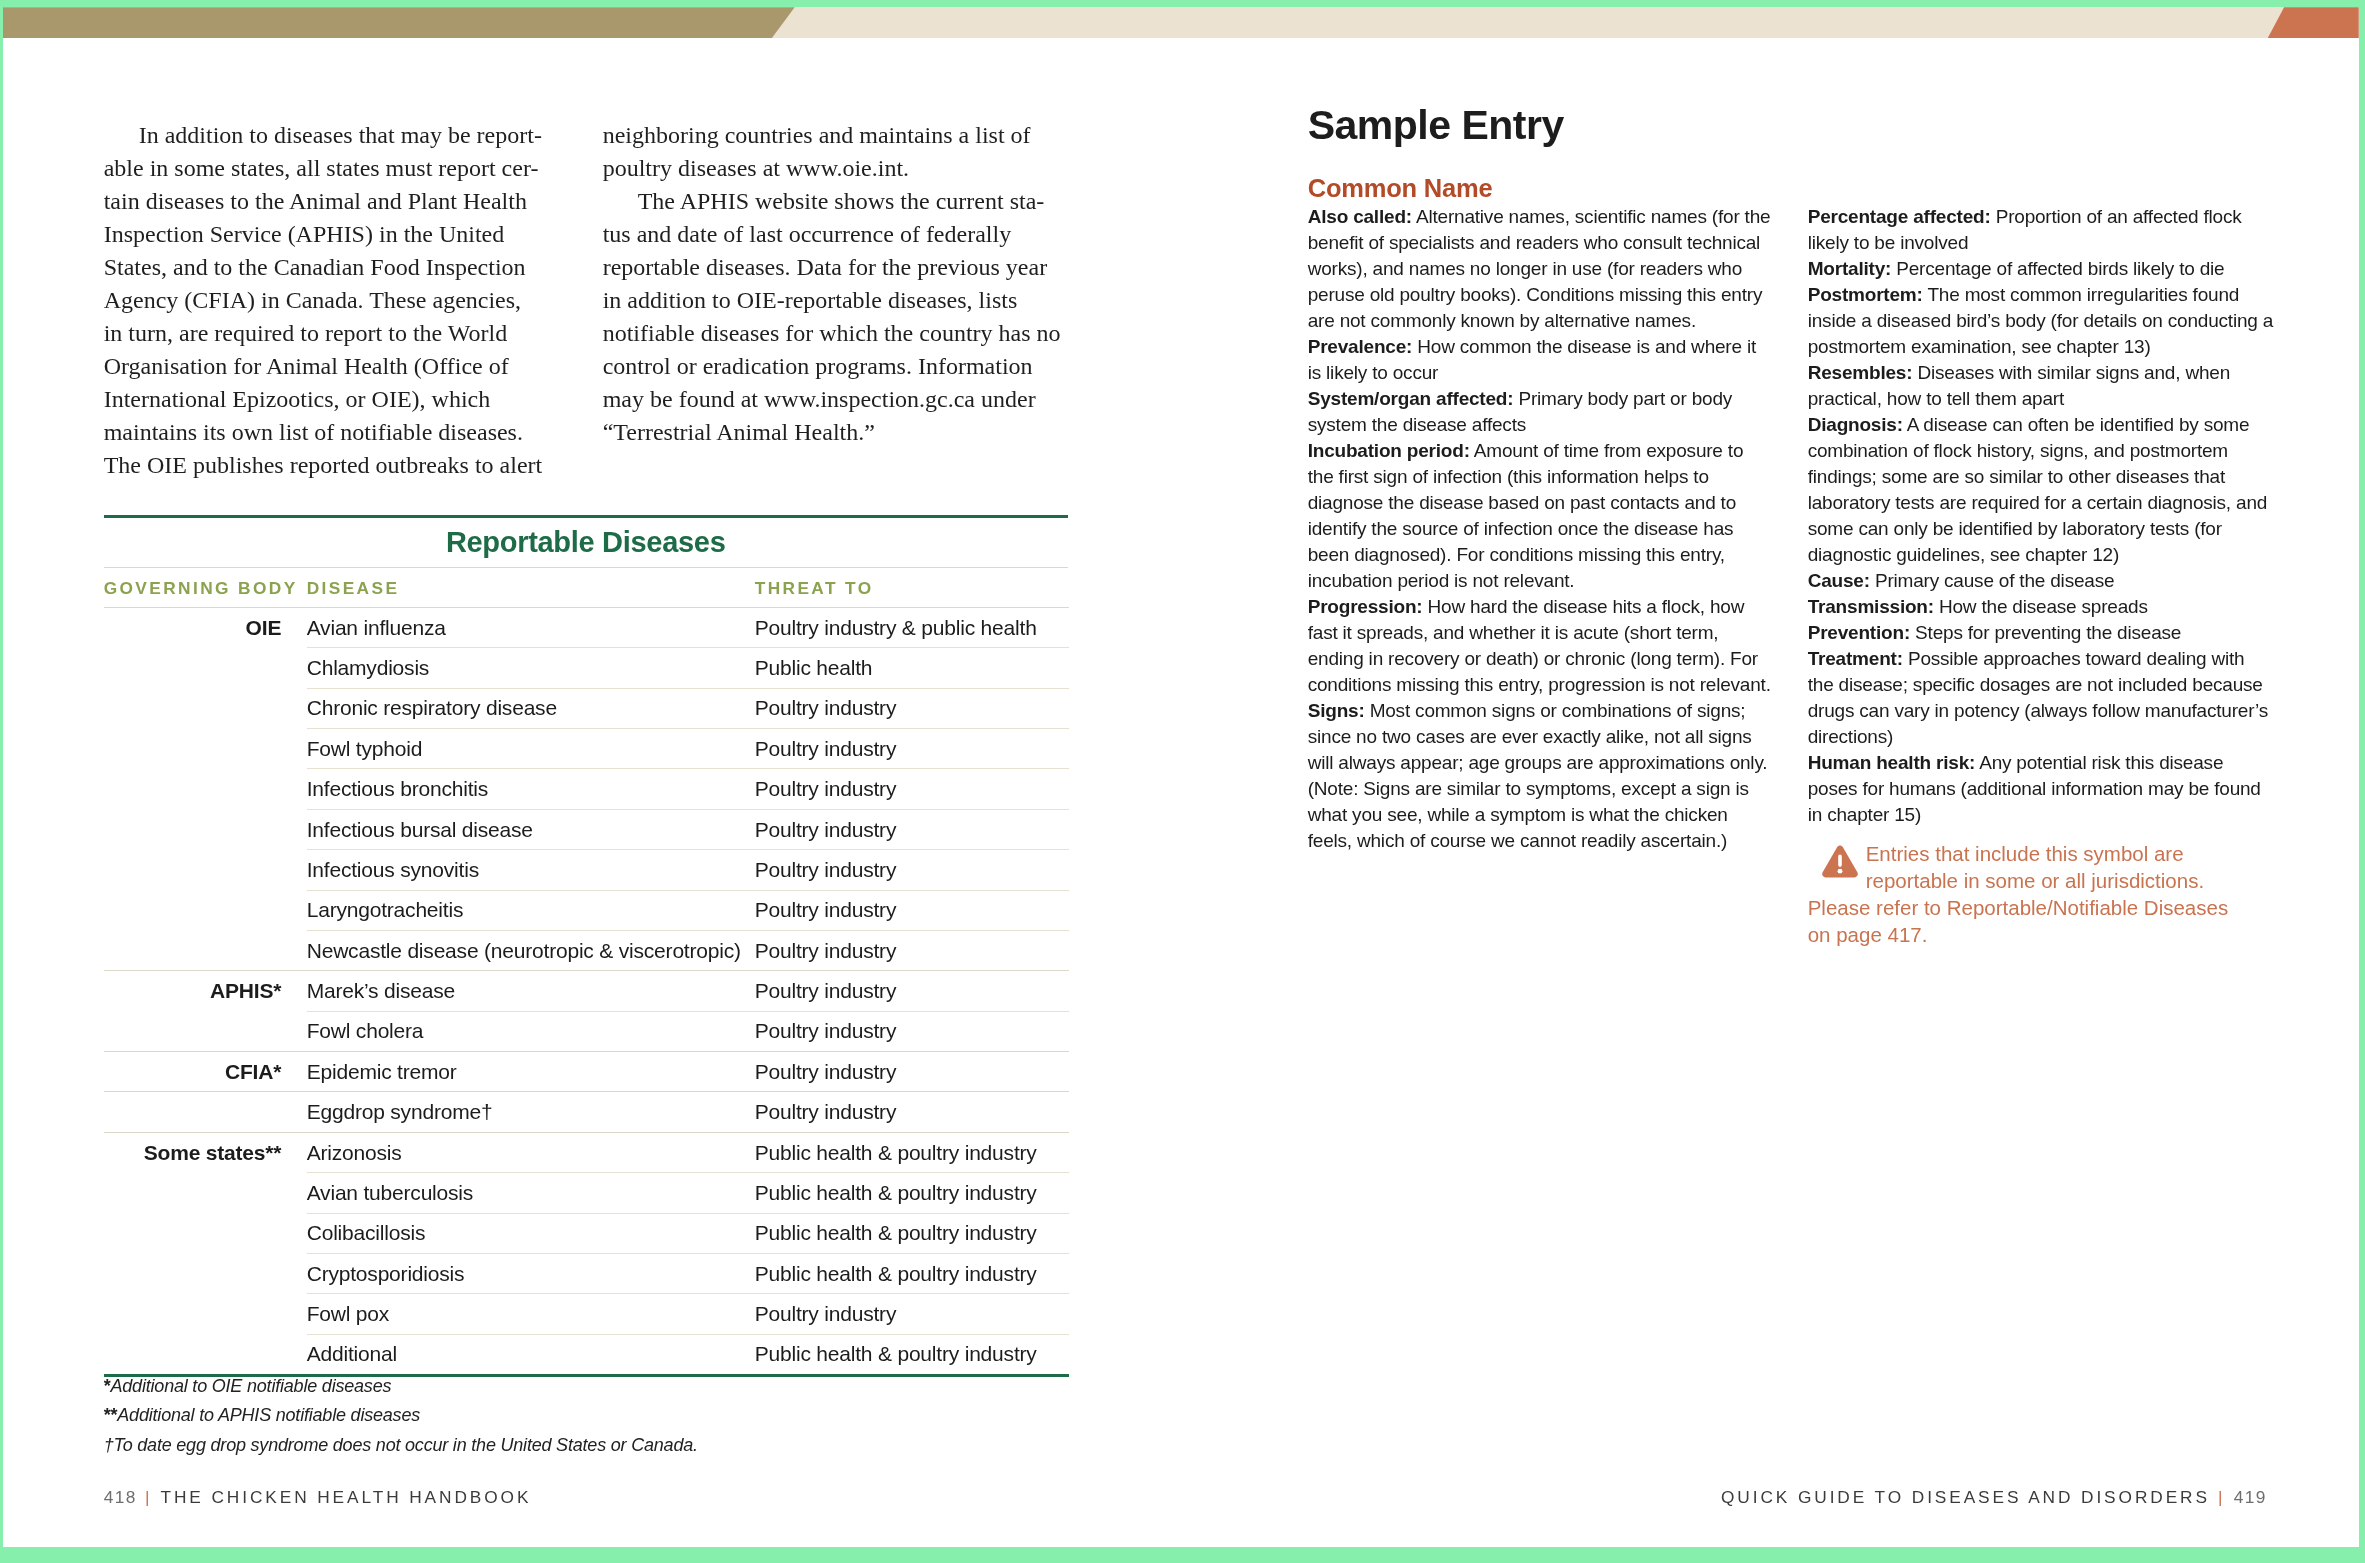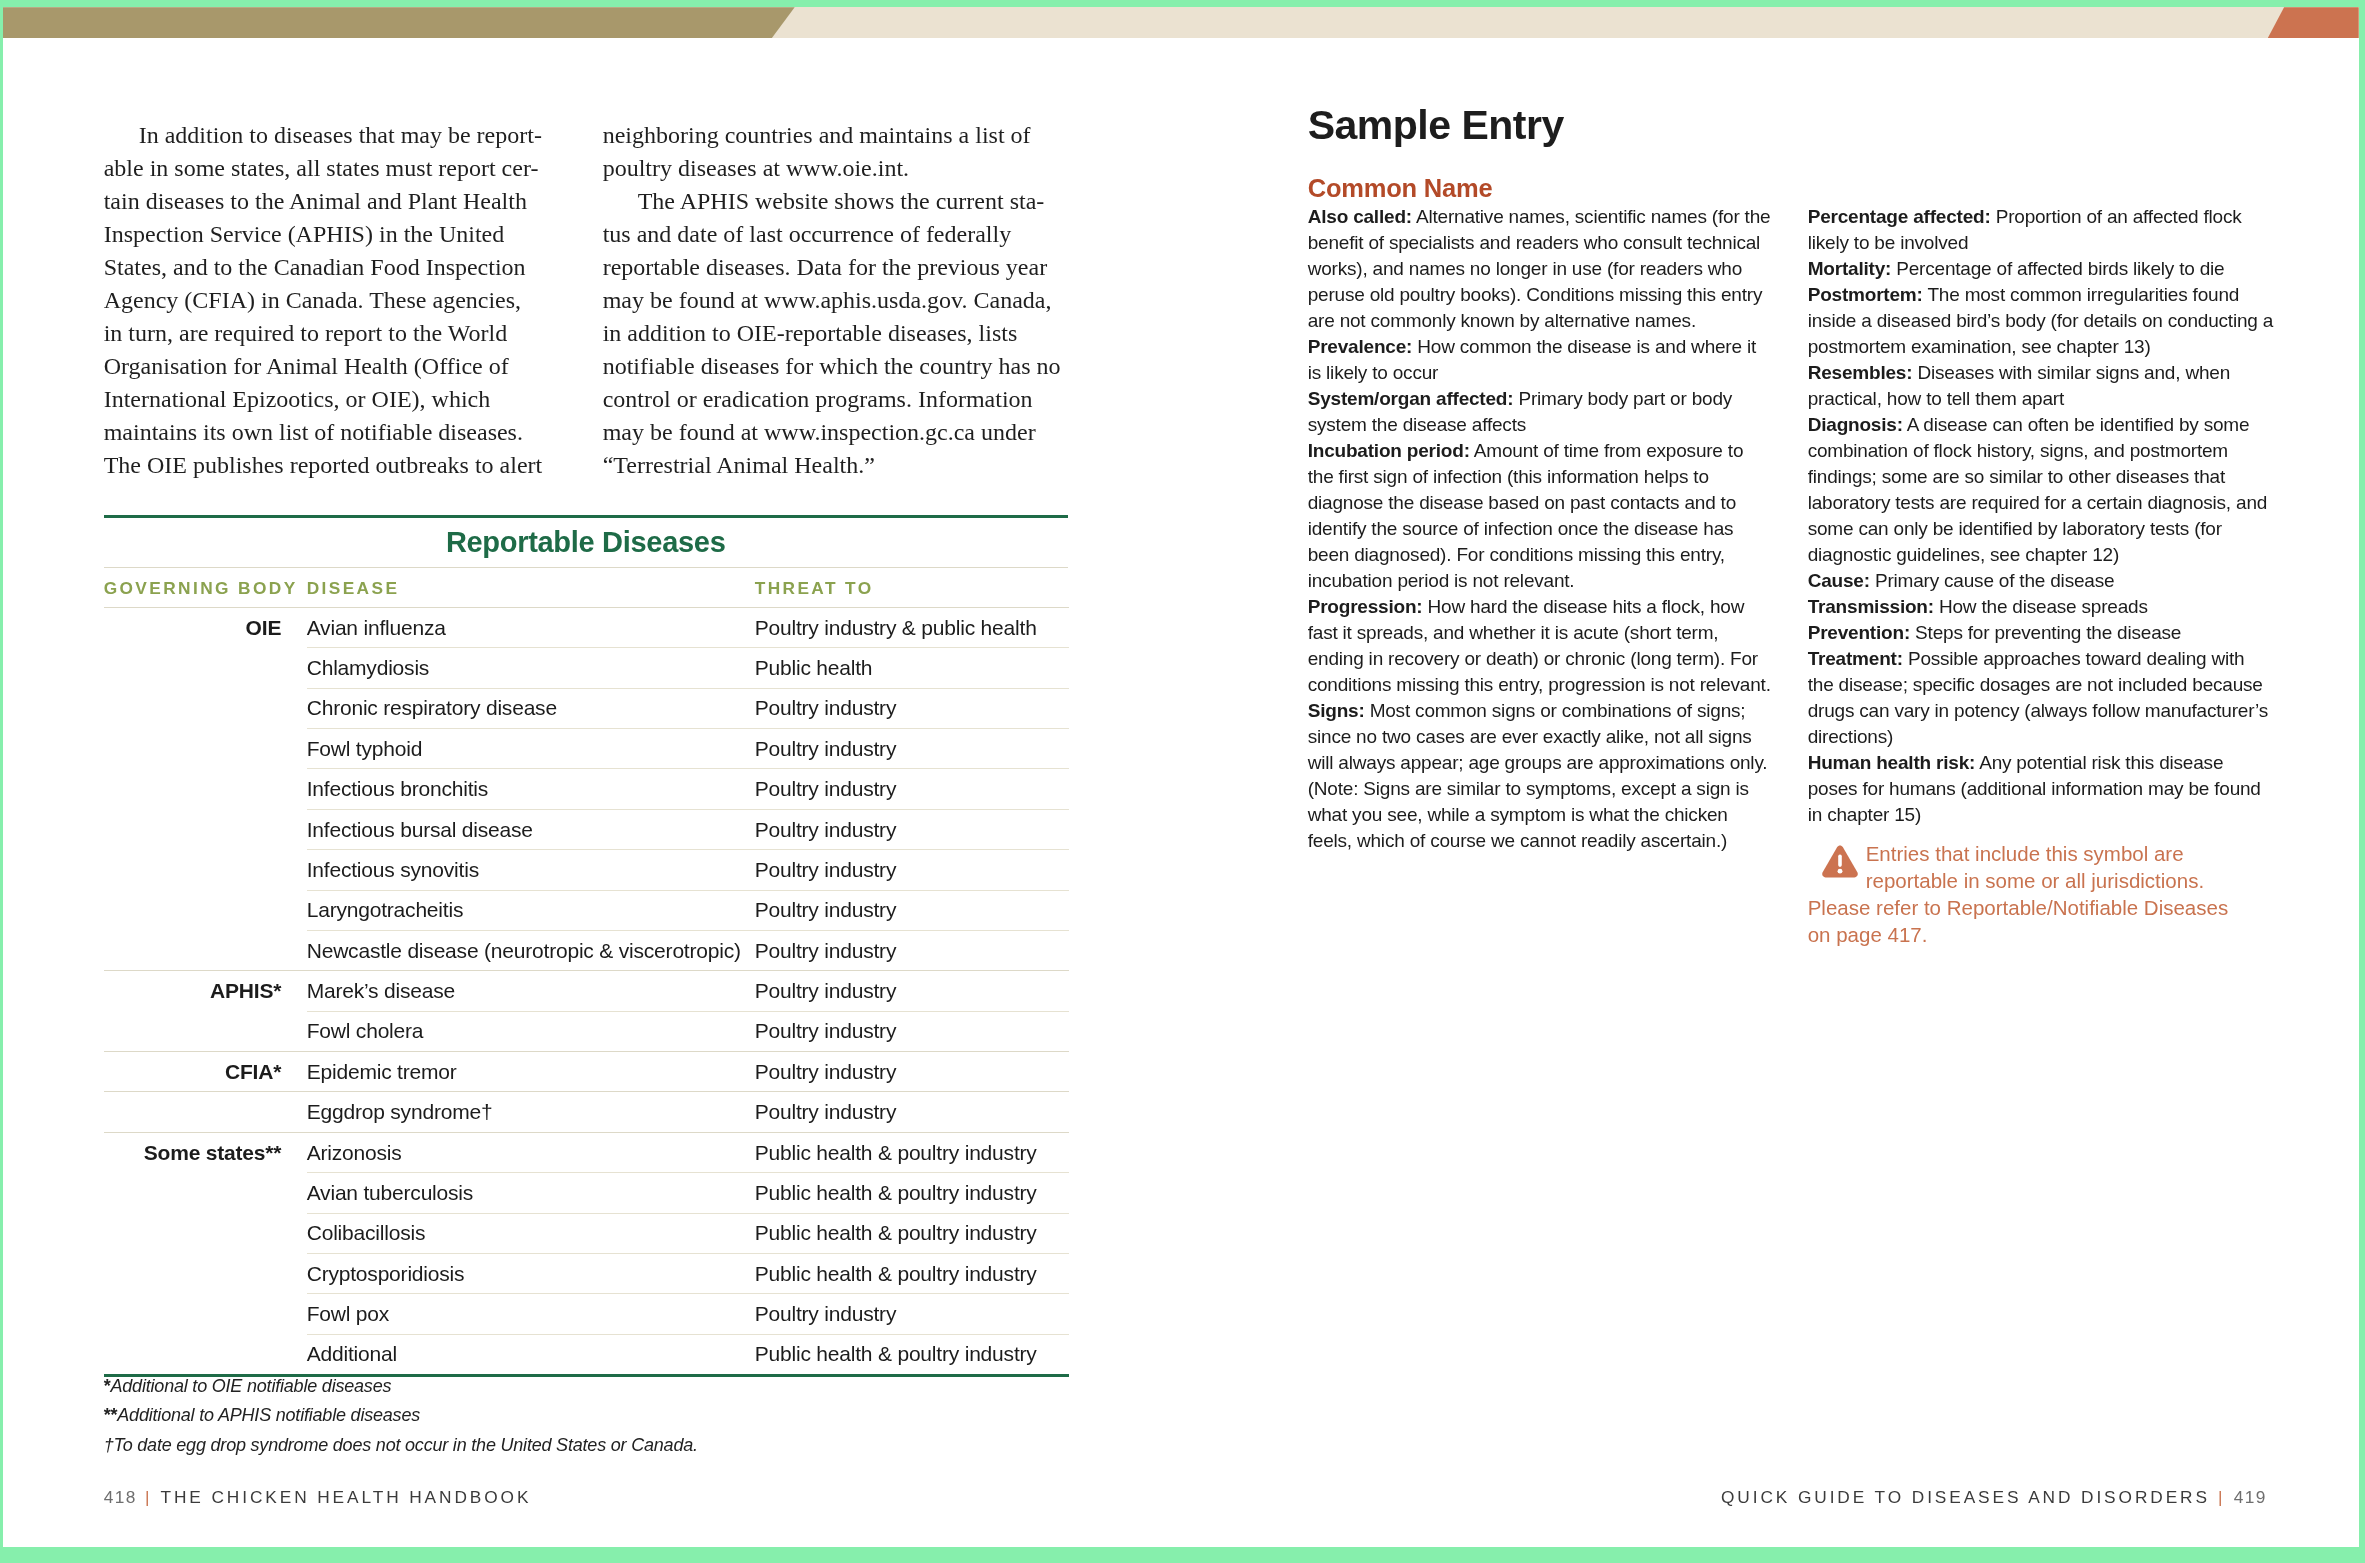--- a/index.html
+++ b/index.html
@@ -92,21 +92,20 @@
         <div class="tline">International Epizootics, or OIE), which</div>
         <div class="tline">maintains its own list of notifiable diseases.</div>
         <div class="tline">The OIE publishes reported outbreaks to alert</div>
       </div>
     <div class="serif-col" id="lp-col2">
         <div class="tline">neighboring countries and maintains a list of</div>
         <div class="tline">poultry diseases at www.oie.int.</div>
         <div class="tline indent">The APHIS website shows the current sta-</div>
         <div class="tline">tus and date of last occurrence of federally</div>
         <div class="tline">reportable diseases. Data for the previous year</div>
-        <div class="tline">may be found at www.aphis.usda.gov. Canada,</div>
         <div class="tline">in addition to OIE-reportable diseases, lists</div>
         <div class="tline">notifiable diseases for which the country has no</div>
         <div class="tline">control or eradication programs. Information</div>
         <div class="tline">may be found at www.inspection.gc.ca under</div>
         <div class="tline">“Terrestrial Animal Health.”</div>
       </div>
 
     <div class="disease-table">
       <div class="t-title">Reportable Diseases</div>
       <table class="rt">

